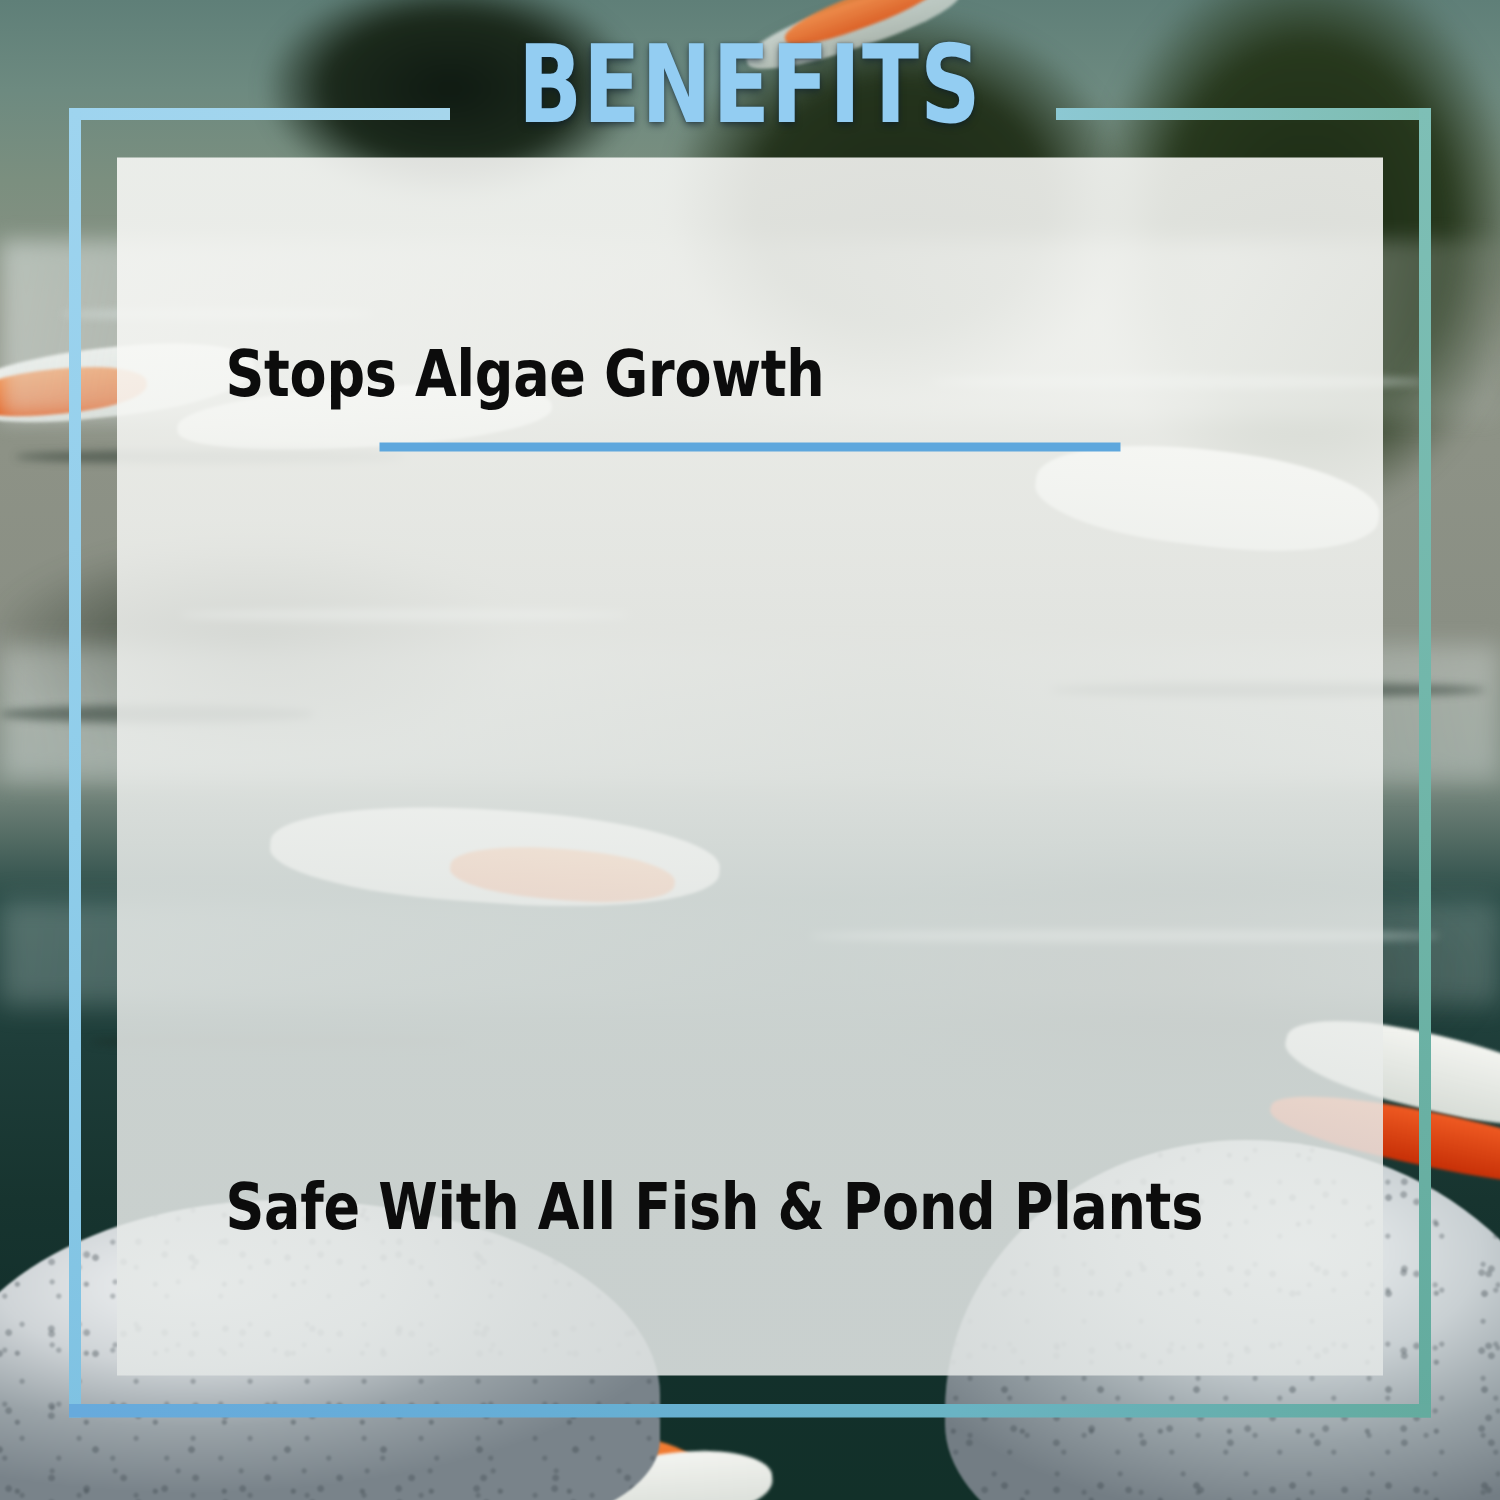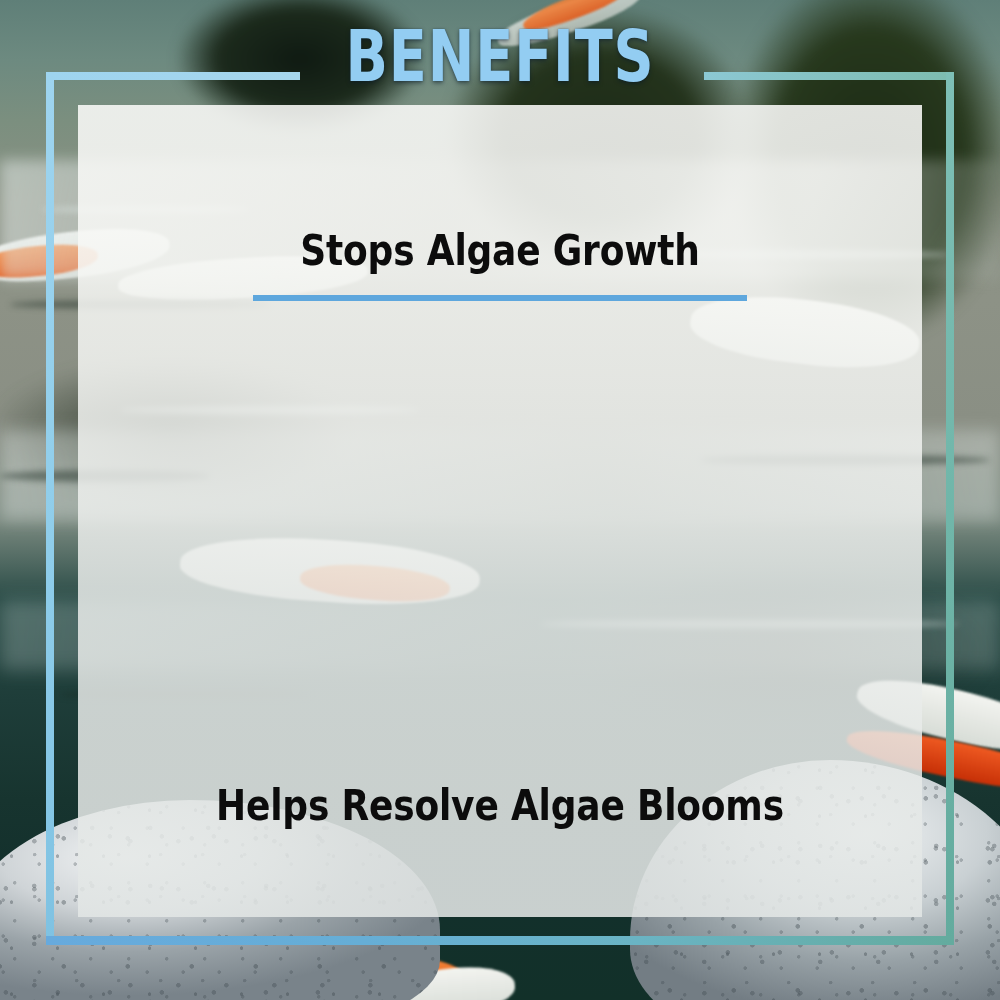--- a/index.html
+++ b/index.html
@@ -160,21 +160,21 @@
 
   
   #list{
     position:absolute;
     left:78px; right:78px; top:105px; bottom:83px;
     display:flex; flex-direction:column;
     justify-content:space-between;
     padding:52px 0 34px;
     z-index:4;
   }
-  .b-row{ text-align:center; }
+  .b-row{ }
   .b-text{
     font-family:"DejaVu Sans Condensed","Liberation Sans Narrow","Liberation Sans", sans-serif;
     font-weight:700;
     color:#0c0c0c;
     font-size:43px;
     line-height:1.02;
     letter-spacing:-0.2px;
     transform:scaleX(.93);
     white-space:nowrap;
   }
@@ -246,20 +246,20 @@
   <div class="fr-edge fr-right"></div>
   <div class="fr-edge fr-bottom"></div>
 
   <div id="panel"></div>
 
   <div id="list">
     <div class="b-row w1">
       <div class="b-text">Stops Algae Growth</div>
       <div class="b-rule"></div>
     </div>
-    <div class="b-row w3">
-      <div class="b-text">Helps Resolve Algae Blooms</div>
+    <div class="b-row w5">
+      <div class="b-text">Safe With All Fish &amp; Pond Plants</div>
       <div class="b-rule"></div>
     </div>
   </div>
 </div>
 
 <div id="title">BENEFITS</div>
 
 </body></html>

